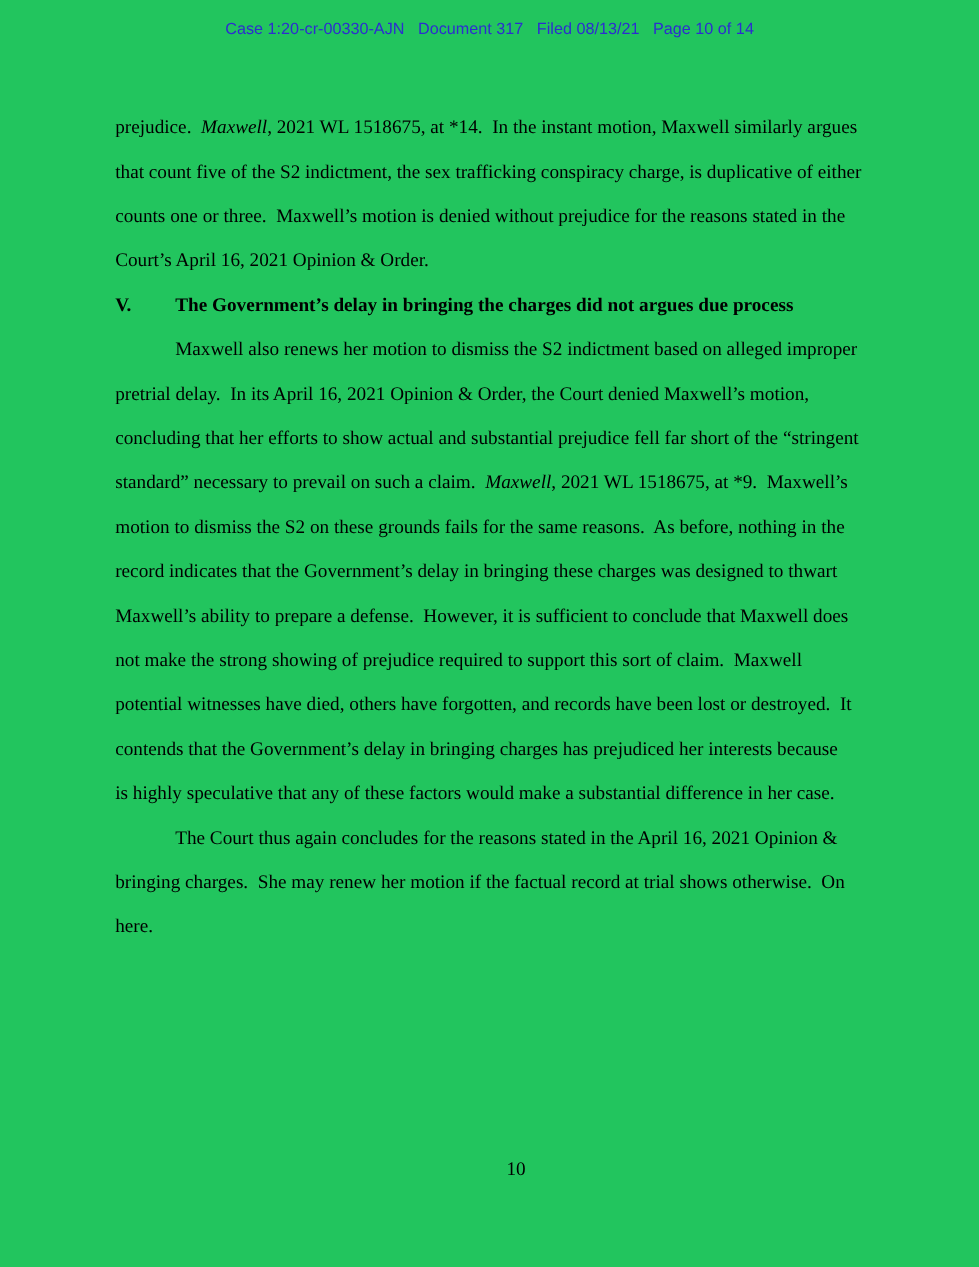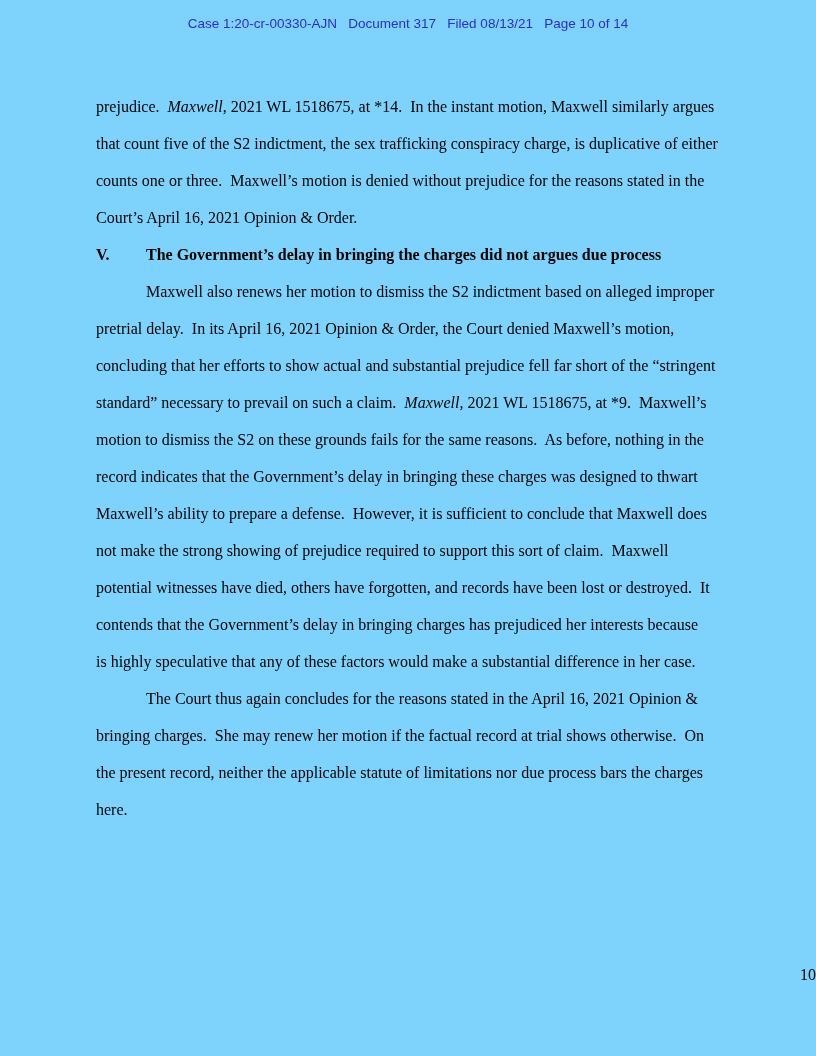--- a/index.html
+++ b/index.html
@@ -1,21 +1,21 @@
 <!DOCTYPE html>
 <html><head>
 <meta charset="utf-8">
 <style>
   html, body { margin: 0; padding: 0; background: #e8e8e8; }
   .page {
     position: relative;
     width: 816px;
     height: 1056px;
     margin: 0 auto;
-    background: #7dd3fc;
+    background: #22c55e;
     font-family: "Liberation Serif", "DejaVu Serif", serif;
     color: #000000;
     overflow: hidden;
   }
   .header {
     position: absolute;
     top: 16px;
     left: 0;
     right: 0;
     text-align: center;
@@ -38,21 +38,21 @@
   }
   .line.ind { text-indent: 50px; }
   .line.heading { font-weight: bold; }
   .hnum { display: inline-block; width: 50px; font-weight: bold; }
   .line i { font-style: italic; }
   .pageno {
     position: absolute;
     top: 966px;
     left: 0;
     right: 0;
-    text-align: right;
+    text-align: center;
     font-size: 16px;
     color: #000000;
     padding-left: 44px;
   }
 </style>
 </head>
 <body>
 
 <div class="page">
   <div class="header">Case 1:20-cr-00330-AJN   Document 317   Filed 08/13/21   Page 10 of 14</div>
@@ -69,18 +69,17 @@
       <div class="line"><span>standard” necessary to prevail on such a claim.  </span><i>Maxwell</i><span>, 2021 WL 1518675, at *9.  Maxwell’s</span></div>
       <div class="line"><span>motion to dismiss the S2 on these grounds fails for the same reasons.  As before, nothing in the</span></div>
       <div class="line"><span>record indicates that the Government’s delay in bringing these charges was designed to thwart</span></div>
       <div class="line"><span>Maxwell’s ability to prepare a defense.  However, it is sufficient to conclude that Maxwell does</span></div>
       <div class="line"><span>not make the strong showing of prejudice required to support this sort of claim.  Maxwell</span></div>
       <div class="line"><span>potential witnesses have died, others have forgotten, and records have been lost or destroyed.  It</span></div>
       <div class="line"><span>contends that the Government’s delay in bringing charges has prejudiced her interests because</span></div>
       <div class="line"><span>is highly speculative that any of these factors would make a substantial difference in her case.</span></div>
       <div class="line ind"><span>The Court thus again concludes for the reasons stated in the April 16, 2021 Opinion &amp;</span></div>
       <div class="line"><span>bringing charges.  She may renew her motion if the factual record at trial shows otherwise.  On</span></div>
-      <div class="line"><span>the present record, neither the applicable statute of limitations nor due process bars the charges</span></div>
       <div class="line"><span>here.</span></div>
     </div>
 
   <div class="pageno">10</div>
 </div>
 
 </body></html>

